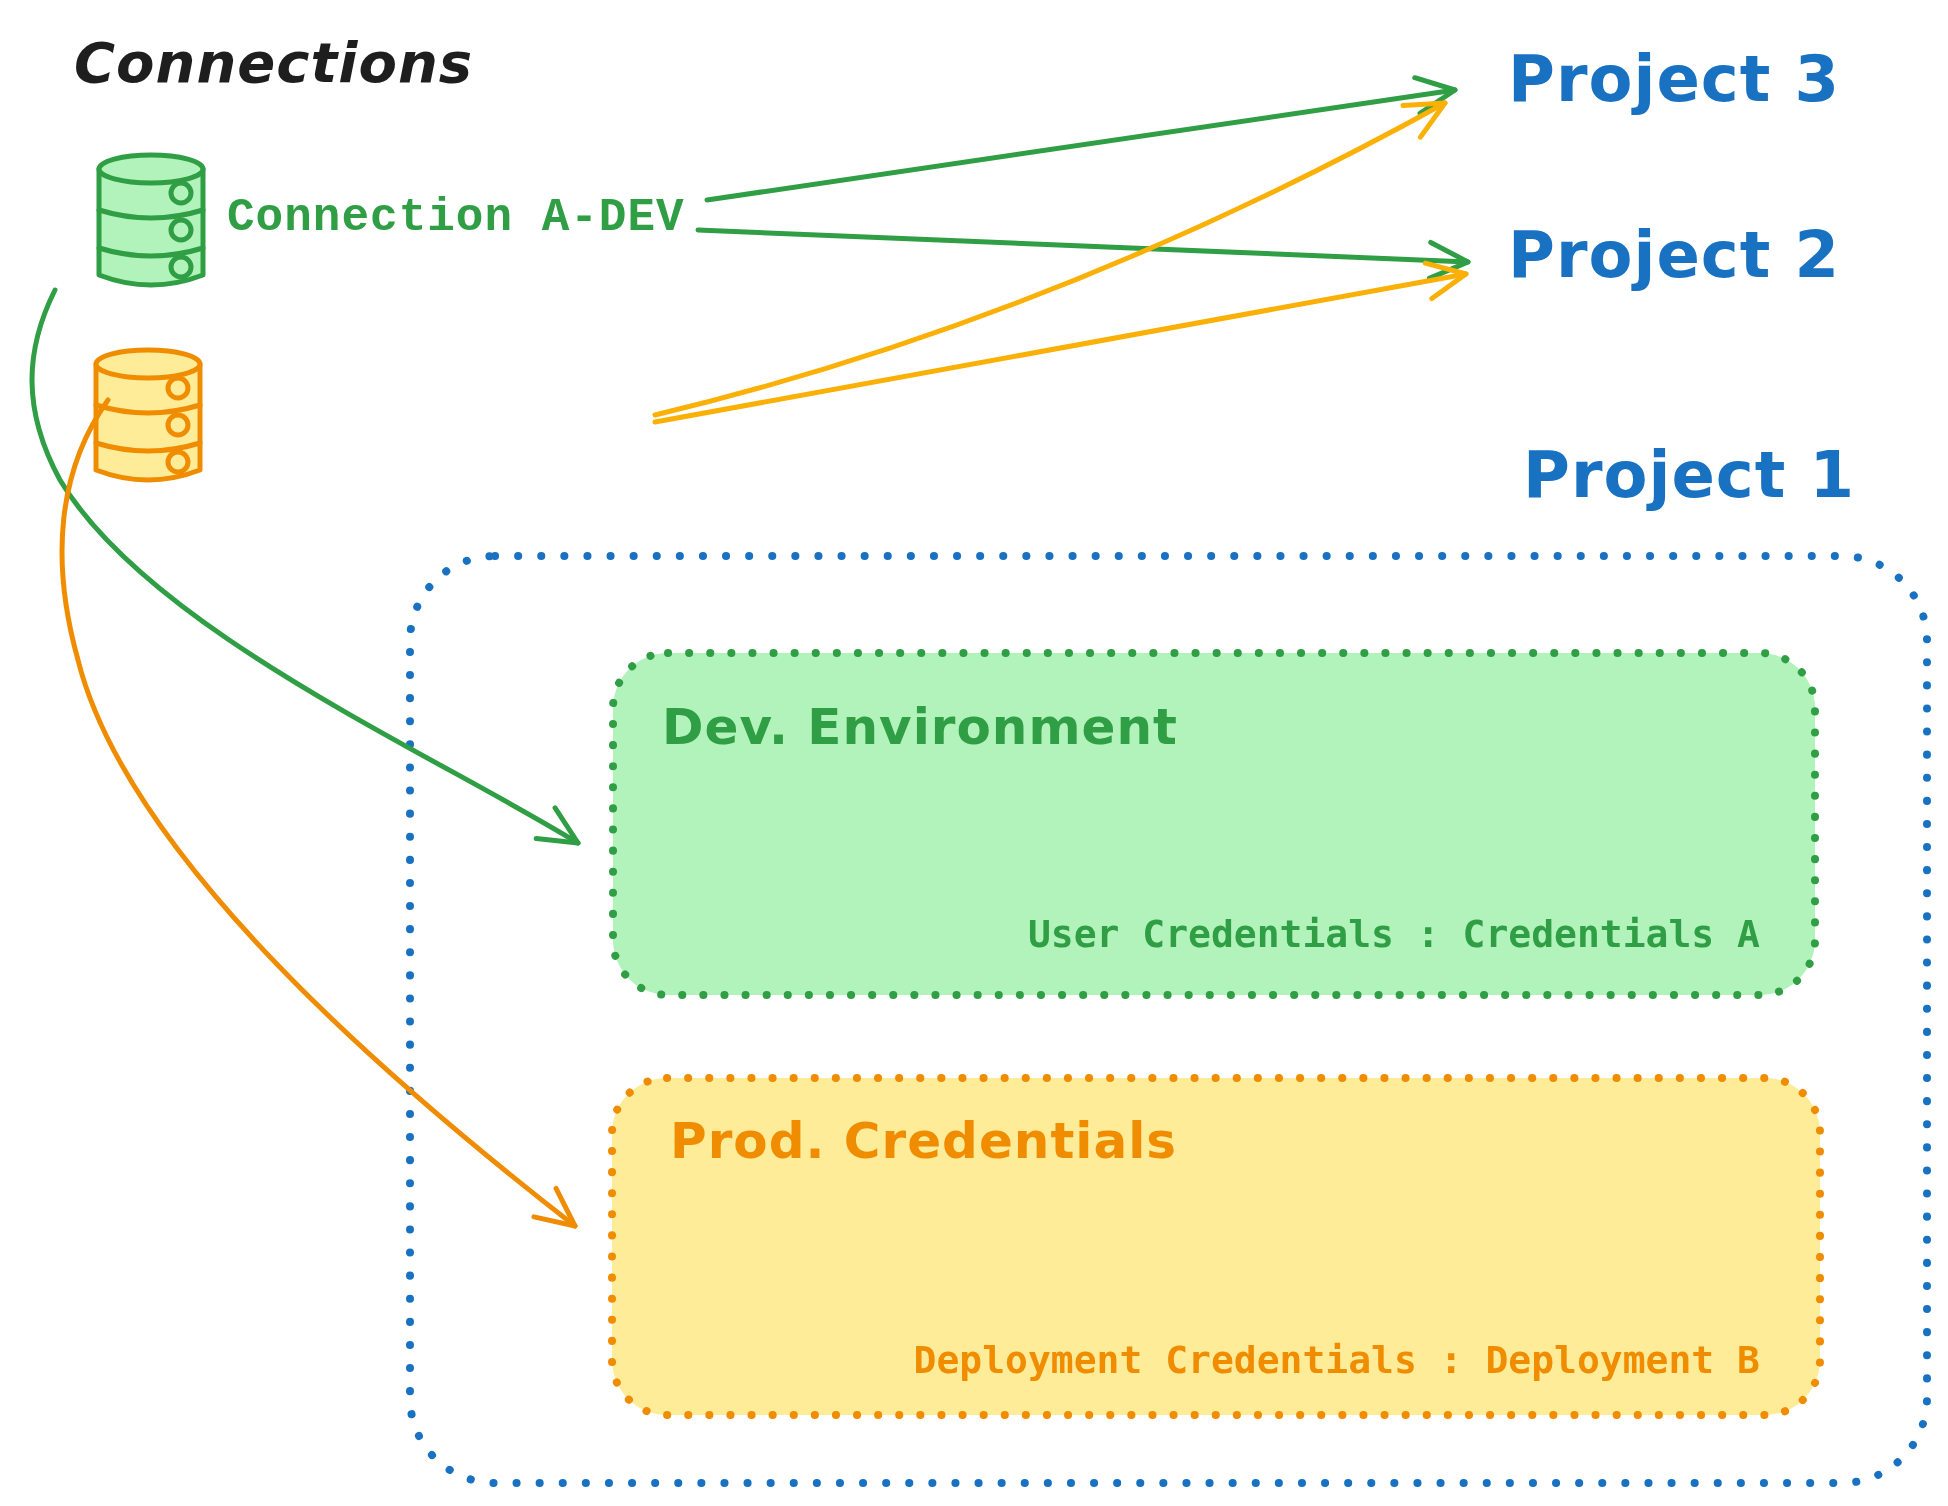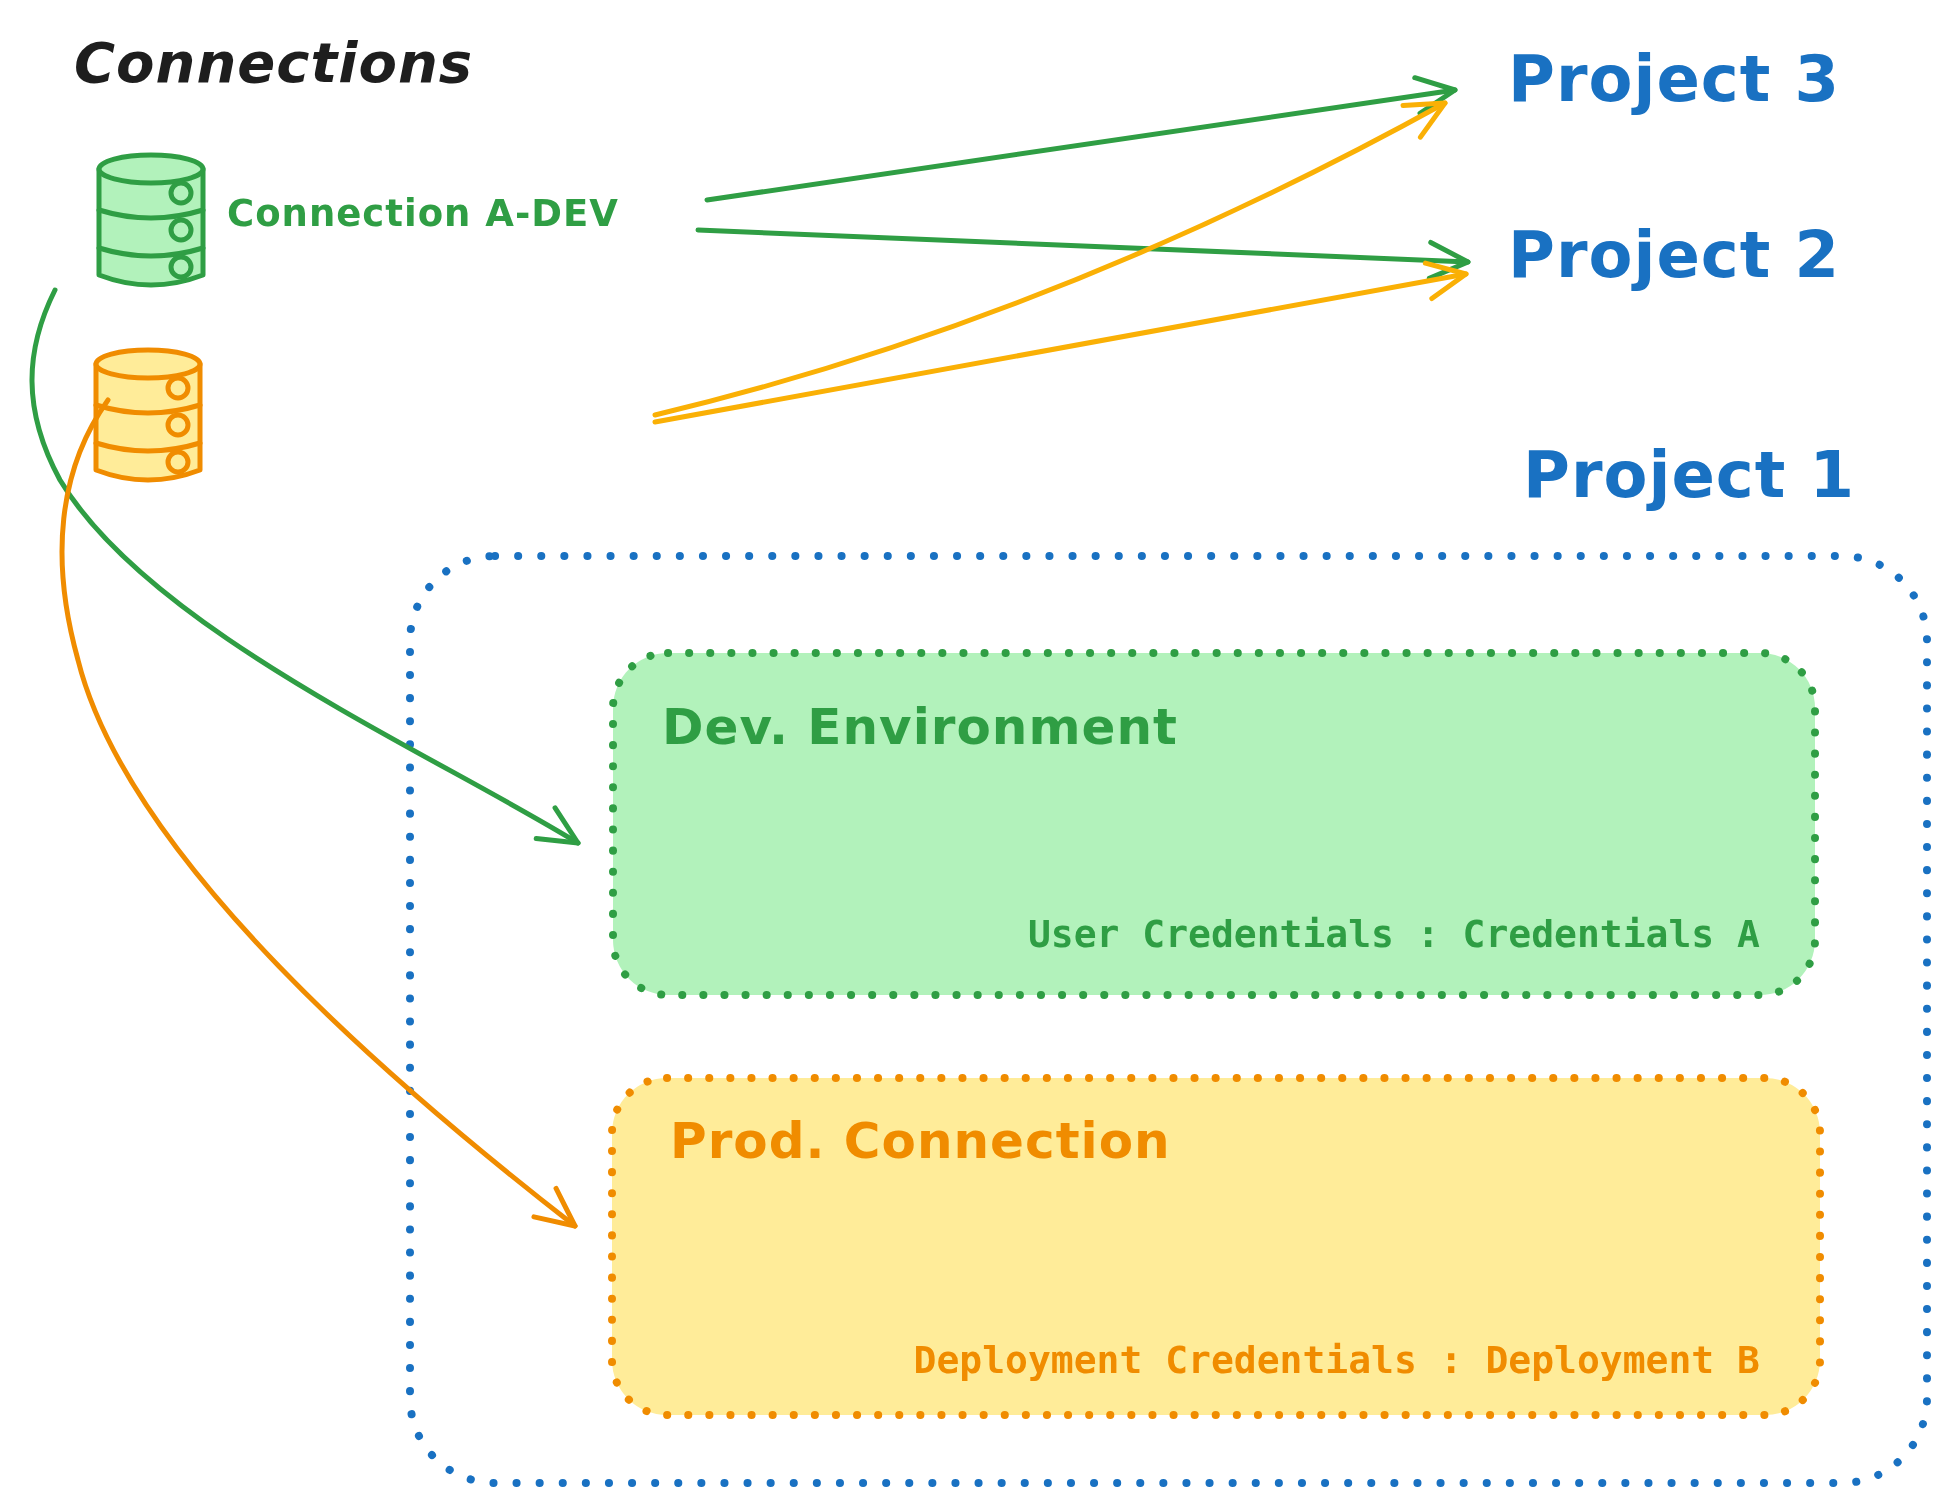--- a/index.html
+++ b/index.html
@@ -23,21 +23,21 @@
   .arrow     { stroke-width: 5;  stroke-linecap: round; }
   .curve     { stroke-width: 5;  stroke-linecap: round; }
   .dottedbox { stroke-width: 8;  stroke-linecap: round; stroke-dasharray: 0.1 21; }
   .dottedbox.blue { stroke-dasharray: 0.1 23; }
   .dbpart    { stroke-width: 5;  stroke-linecap: round; stroke-linejoin: round; }
 
   
   .txt { position:absolute; white-space:nowrap; font-weight:bold; }
   .hand { letter-spacing: 1px; }
   #title        { left:74px;  top:30px;  font-size:56px; color:var(--c-ink);font-style:italic; }
-  #conn-a-label { left:227px; top:192px; font-size:37px; color:var(--c-green); }
+  #conn-a-label { left:227px; top:192px; font-size:46px; color:var(--c-green);font-family:Liberation Mono, monospace; }
   #conn-b-label { left:218px; top:390px; font-size:46px; color:var(--c-orange); }
   .project { color:var(--c-blue); font-size:64px; }
   #project-3 { left:1508px; top:42px;  }
   #project-2 { left:1508px; top:218px; }
   #project-1 { left:1523px; top:438px; }
   #dev-env-title  { left:662px; top:698px;  font-size:50px; color:var(--c-green); }
   #prod-env-title { left:670px; top:1112px; font-size:50px; color:var(--c-orange); }
   .cred {
     position:absolute; white-space:nowrap;
     font-family:"DejaVu Sans Mono","Liberation Mono",monospace;
@@ -107,17 +107,17 @@
   <div id="project-3" class="txt hand project">Project 3</div>
 
   <div id="project-2" class="txt hand project">Project 2</div>
 
   <div id="project-1" class="txt hand project">Project 1</div>
 
   <div id="dev-env-title" class="txt hand">Dev. Environment</div>
 
   <div id="dev-cred" class="cred">User Credentials : Credentials A</div>
 
-  <div id="prod-env-title" class="txt hand">Prod. Connection</div>
+  <div id="prod-env-title" class="txt hand">Prod. Credentials</div>
 
   <div id="prod-cred" class="cred">Deployment Credentials : Deployment B</div>
 
 </div>
 
 </body></html>

